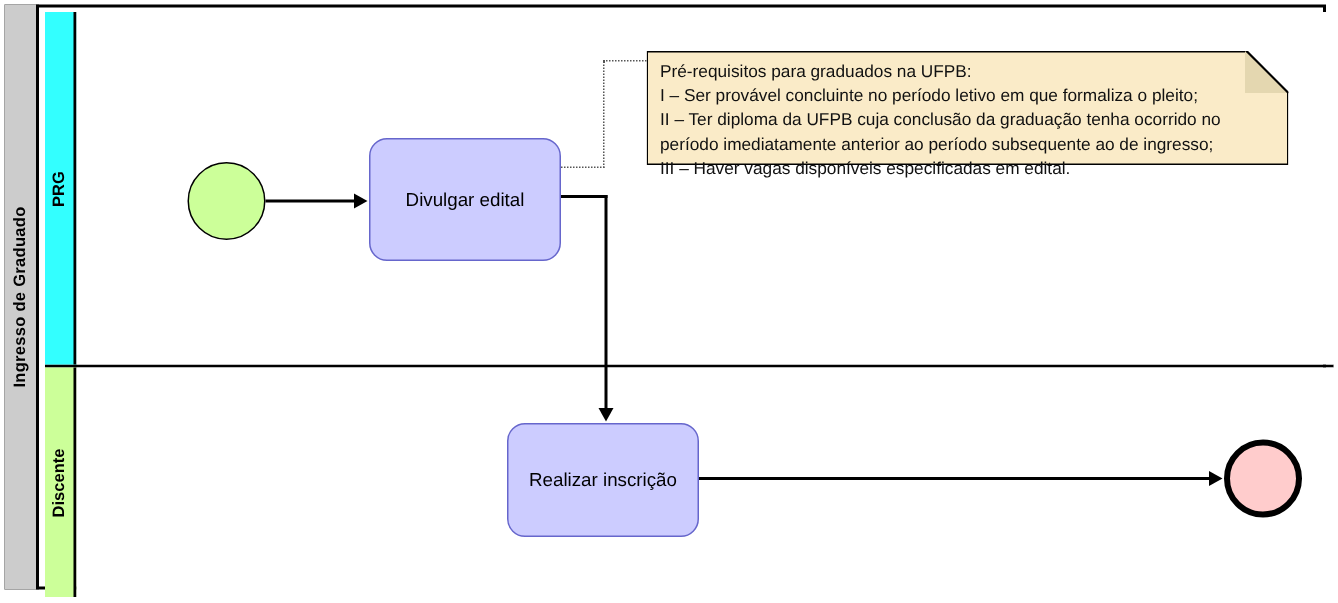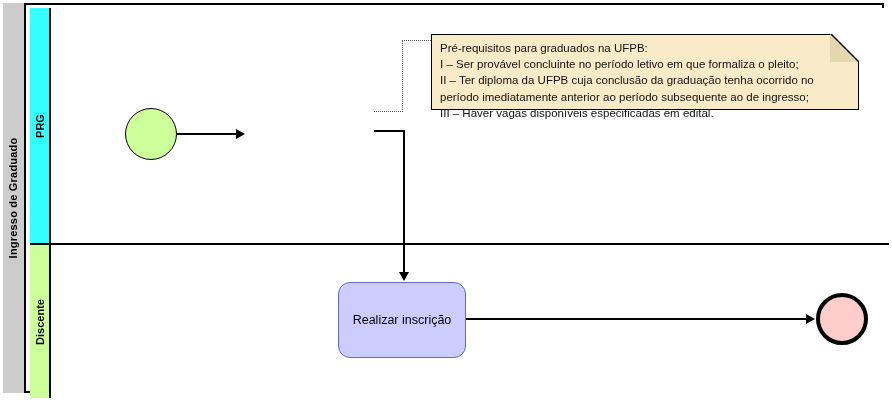--- a/index.html
+++ b/index.html
@@ -103,20 +103,23 @@
 
   <div class="pool-title">
     <span>Ingresso de Graduado</span>
   </div>
 
   <div class="event" id="start-event"></div>
 
   <div class="line h-line" style="left:177px;top:133px;width:60px;"></div>
   <div class="arrow-right" style="left:236px;top:129px;"></div>
 
+  <div class="task" id="task-divulgar">
+    <span>Divulgar edital</span>
+  </div>
 
   <div class="line h-line" style="left:374px;top:130px;width:31px;"></div>
   <div class="line v-line" style="left:403px;top:130px;height:145px;"></div>
   <div class="arrow-down" style="left:399px;top:272px;"></div>
 
   <div class="dot-h" style="left:374px;top:111px;width:29px;"></div>
   <div class="dot-v" style="left:402px;top:40px;height:72px;"></div>
   <div class="dot-h" style="left:402px;top:40px;width:31px;"></div>
 
   <div id="note">

